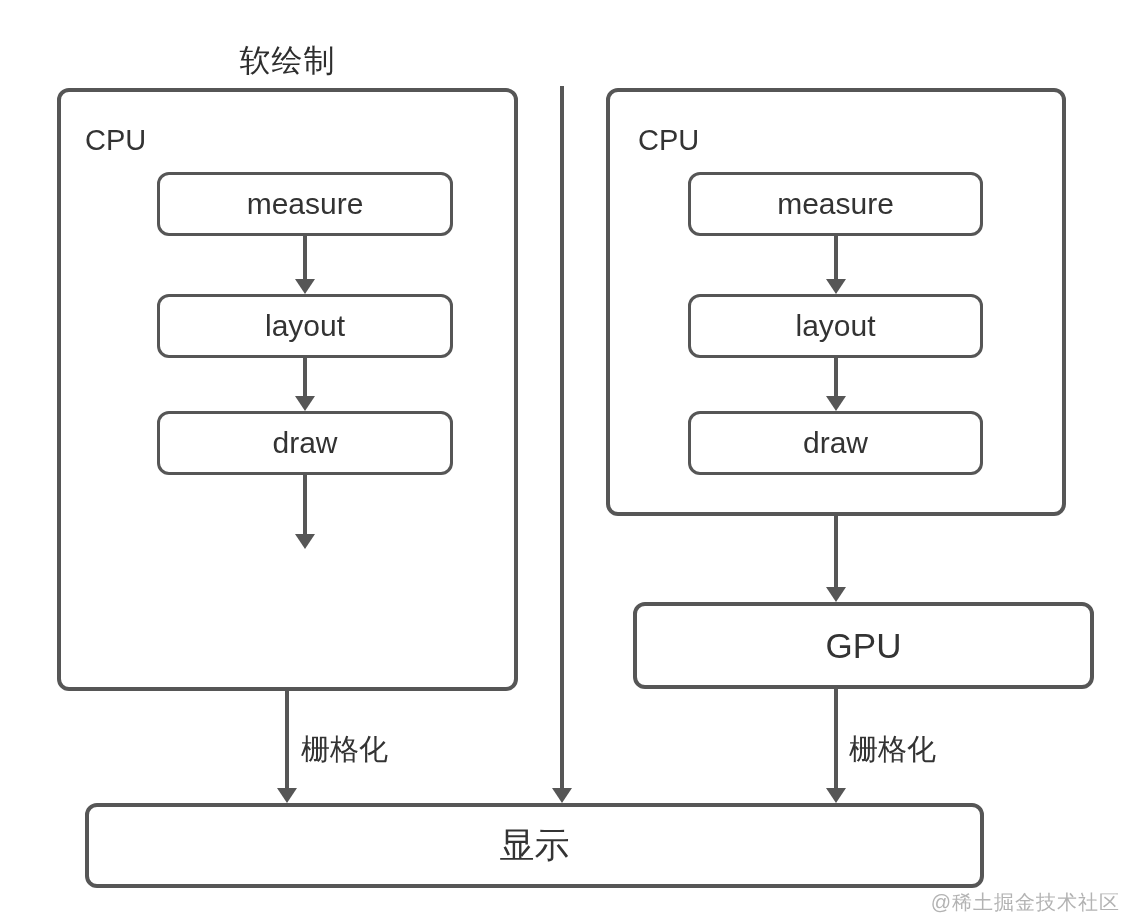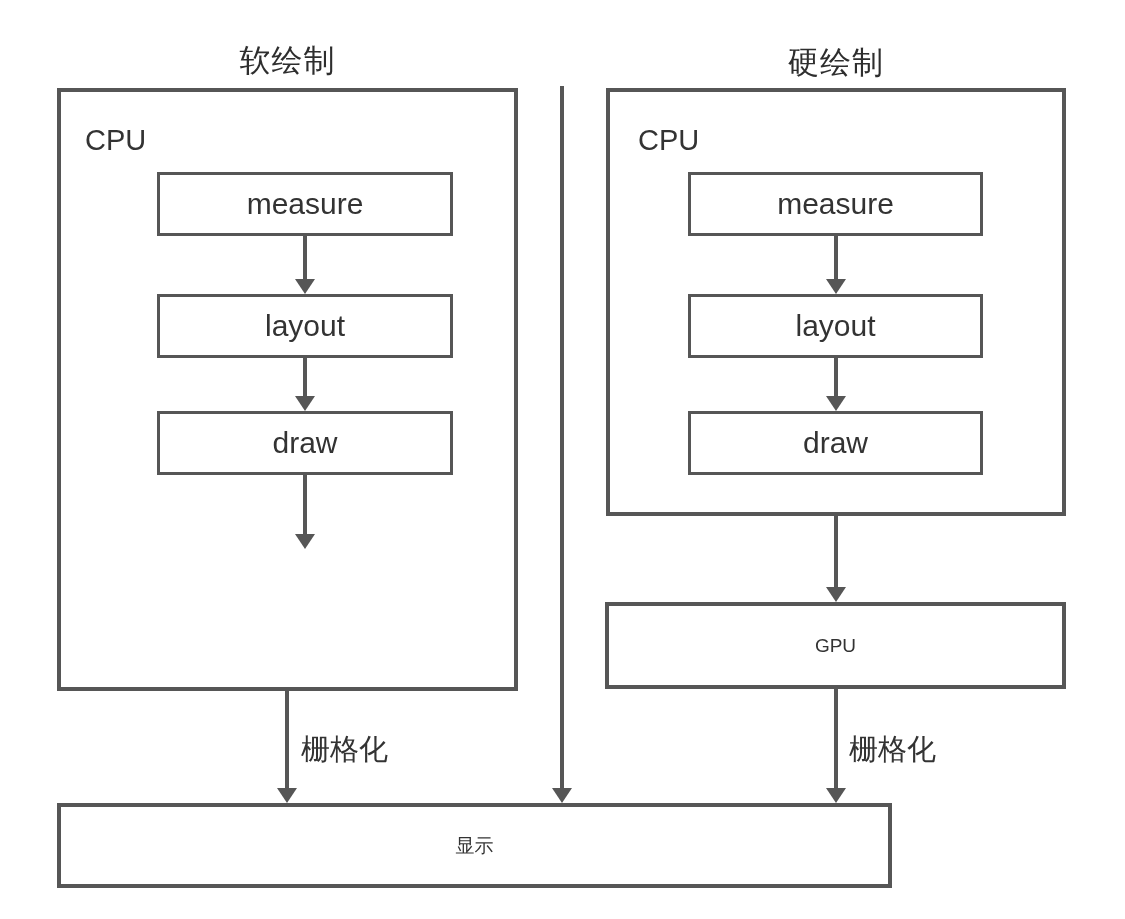--- a/index.html
+++ b/index.html
@@ -1,40 +1,40 @@
 <!DOCTYPE html>
 <html style="--line: #565656; --text: #333333; --watermark: #b3b3b3; --bg: #ffffff;"><head>
 <meta charset="utf-8">
 <style>
   :root{
     --line:#565656;
     --text:#333333;
     --watermark:#b3b3b3;
     --bg:#ffffff;
   }
-  *{margin:0;padding:0;box-sizing:border-box;}
+  *{margin:0;padding:0;box-sizing:border-box;border-radius:12px;}
   html,body{background:var(--bg);}
   body{font-family:"Liberation Sans","DejaVu Sans",sans-serif;color:var(--text);}
   #canvas{position:relative;width:1125px;height:919px;background:var(--bg);overflow:hidden;}
 
   .col-title{position:absolute;text-align:center;font-size:31px;color:#2e2e2e;letter-spacing:1px;}
 
   .outer-box{position:absolute;border:4px solid var(--line);background:var(--bg);}
   .container-label{position:absolute;font-size:29px;color:var(--text);}
 
   .node{
     position:absolute;border:3px solid var(--line);background:var(--bg);
     display:flex;align-items:center;justify-content:center;
     font-size:30px;color:var(--text);
   }
 
   .big-node{
     position:absolute;border:4px solid var(--line);background:var(--bg);
     display:flex;align-items:center;justify-content:center;
-    font-size:19px;color:var(--text);
+    font-size:35px;color:var(--text);margin-left:28px;
   }
 
   .arrow{position:absolute;width:22px;}
   .arrow::before{
     content:"";position:absolute;left:50%;transform:translateX(-50%);
     top:0;bottom:11px;width:4px;background:var(--line);
   }
   .arrow::after{
     content:"";position:absolute;left:50%;transform:translateX(-50%);
     bottom:0;width:0;height:0;
@@ -48,21 +48,20 @@
     position:absolute;right:5px;top:889px;font-size:20px;
     color:var(--watermark);letter-spacing:1px;white-space:nowrap;
   }
 </style>
 </head>
 <body>
 
 <div id="canvas">
 
   <div class="col-title" style="left:57px;top:40px;width:461px;">软绘制</div>
-  <div class="col-title" style="left:606px;top:42px;width:460px;">硬绘制</div>
 
   <div class="outer-box" style="left:57px;top:88px;width:461px;height:603px;"></div>
   <div class="container-label" style="left:85px;top:124px;">CPU</div>
 
   <div class="node" style="left:157px;top:172px;width:296px;height:64px;">measure</div>
   <div class="node" style="left:157px;top:294px;width:296px;height:64px;">layout</div>
   <div class="node" style="left:157px;top:411px;width:296px;height:64px;">draw</div>
 
   <div class="arrow" style="left:294px;top:236px;height:58px;"></div>
   <div class="arrow" style="left:294px;top:358px;height:53px;"></div>
@@ -83,16 +82,17 @@
   <div class="arrow" style="left:825px;top:236px;height:58px;"></div>
   <div class="arrow" style="left:825px;top:358px;height:53px;"></div>
 
   <div class="arrow" style="left:825px;top:516px;height:86px;"></div>
 
   <div class="big-node" style="left:605px;top:602px;width:461px;height:87px;">GPU</div>
 
   <div class="arrow" style="left:825px;top:689px;height:114px;"></div>
   <div class="edge-label" style="left:849px;top:730px;">栅格化</div>
 
-  <div class="big-node" style="left:57px;top:803px;width:835px;height:85px;">显示</div>
+  <div class="big-node" style="left:57px;top:803px;width:899px;height:85px;">显示</div>
 
+  <div class="watermark">@稀土掘金技术社区</div>
 
 </div>
 
 </body></html>

